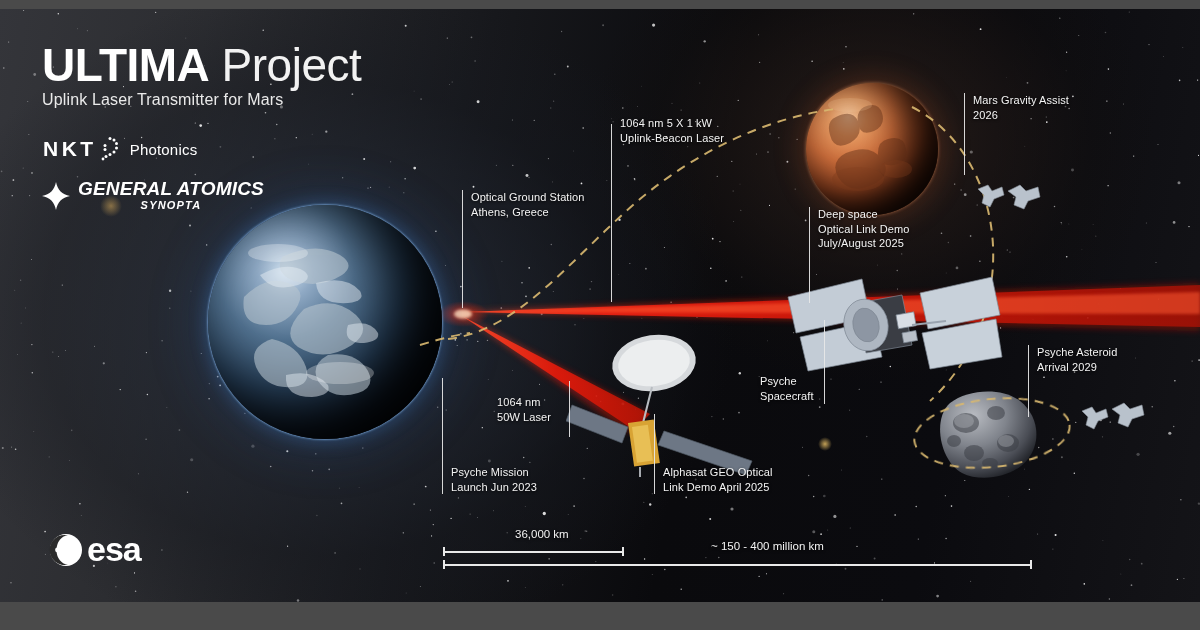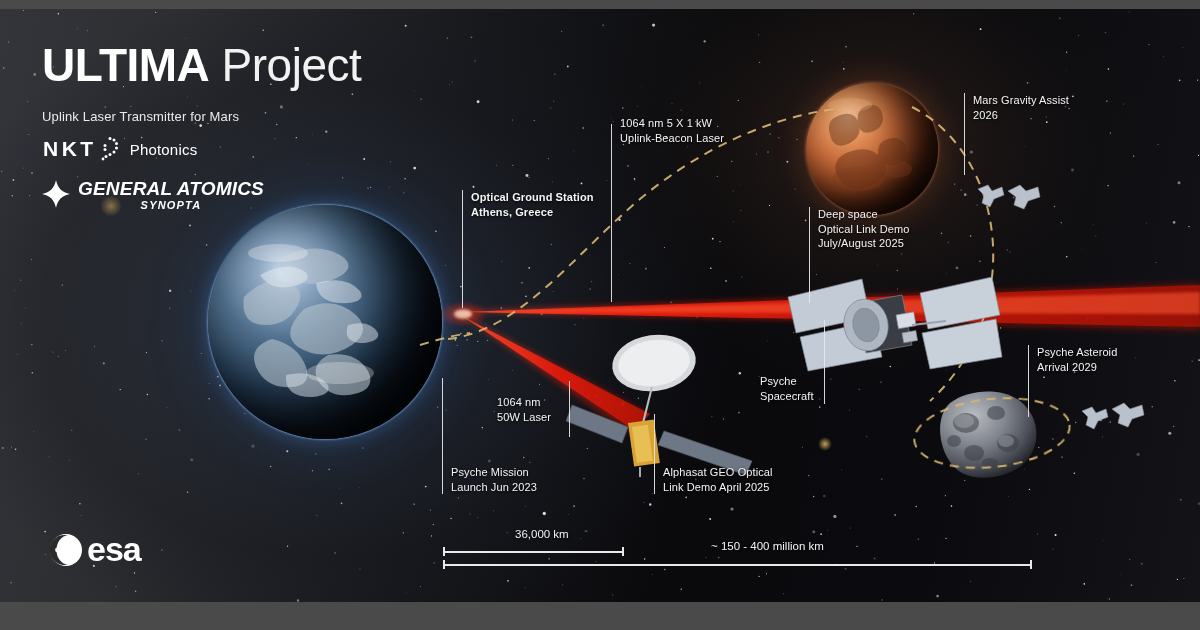--- a/index.html
+++ b/index.html
@@ -56,29 +56,29 @@
   .lbl{position:absolute;color:#f4f4f4;font-size:11px;line-height:14.5px;
        letter-spacing:.1px;white-space:pre-line;z-index:40;
        text-shadow:0 1px 3px rgba(0,0,0,.9);}
   .leader{position:absolute;background:#e8e8e8;width:1.4px;z-index:39;opacity:.92;}
 
   
   #titleblock{position:absolute;left:42px;top:40px;z-index:50;}
   #titleblock .t1{font-size:46px;line-height:50px;color:#fff;letter-spacing:-.5px;}
   #titleblock .t1 b{font-weight:700;}
   #titleblock .t1 span{font-weight:400;color:#f2f2f2;}
-  #titleblock .t2{font-size:13px;color:#eaeaea;margin-top:19px;letter-spacing:.15px;}
+  #titleblock .t2{font-size:16px;color:#eaeaea;margin-top:1px;letter-spacing:.15px;}
 
   
   .logo{position:absolute;z-index:50;}
   #nkt{left:43px;top:136px;display:flex;align-items:center;gap:2px;}
   #nkt .nktmark{font-weight:700;font-size:21px;color:#fff;letter-spacing:3.5px;
      font-family:"Liberation Sans",sans-serif;}
   #nkt .nktword{font-size:15px;color:#fff;letter-spacing:.2px;margin-left:9px;}
-  #ga{left:41px;top:179px;display:flex;align-items:flex-start;gap:7px;}
+  #ga{left:41px;top:179px;display:flex;align-items:flex-end;gap:7px;}
   #ga .gaText{display:flex;flex-direction:column;line-height:1;}
   #ga .gaTop{font-size:19px;font-weight:700;font-style:italic;color:#fff;letter-spacing:.2px;}
   #ga .gaSub{font-size:11px;font-weight:700;font-style:italic;color:#fff;letter-spacing:1.2px;text-align:center;margin-top:2px;}
 
   
   #esa{position:absolute;left:48px;top:532px;z-index:50;display:flex;align-items:flex-start;gap:3px;}
   #esa .esaword{font-size:34px;font-weight:700;color:#fff;letter-spacing:-1px;line-height:34px;}
 
   
   .scale{position:absolute;z-index:45;}
@@ -810,21 +810,21 @@
   <div id="esa">
     <svg width="36" height="36" viewBox="0 0 36 36">
       <circle cx="18" cy="18" r="16" fill="#ffffff"></circle>
       <path d="M18,2 a16,16 0 1,0 0,32 a13,16 0 1,1 0,-32 Z" fill="#2b2b2b" opacity="0"></path>
       <path d="M20,3.4 A15,15 0 1,0 20,32.6 A11.5,14.6 0 1,1 20,3.4 Z" fill="#2b2b2b"></path>
       <circle cx="9.5" cy="18" r="2.4" fill="#ffffff"></circle>
     </svg>
     <span class="esaword">esa</span>
   </div>
 
-  <div class="lbl" style="left:471px;top:190px;font-weight:bold;">Optical Ground Station
+  <div class="lbl" style="left:471px;top:190px;">Optical Ground Station
 Athens, Greece</div>
   <div class="leader" style="left:462px;top:190px;height:118px;"></div>
 
   <div class="lbl" style="left:620px;top:116px;">1064 nm 5 X 1 kW
 Uplink-Beacon Laser</div>
   <div class="leader" style="left:611px;top:124px;height:178px;"></div>
 
   <div class="lbl" style="left:973px;top:93px;">Mars Gravity Assist
 2026</div>
   <div class="leader" style="left:964px;top:93px;height:82px;"></div>

